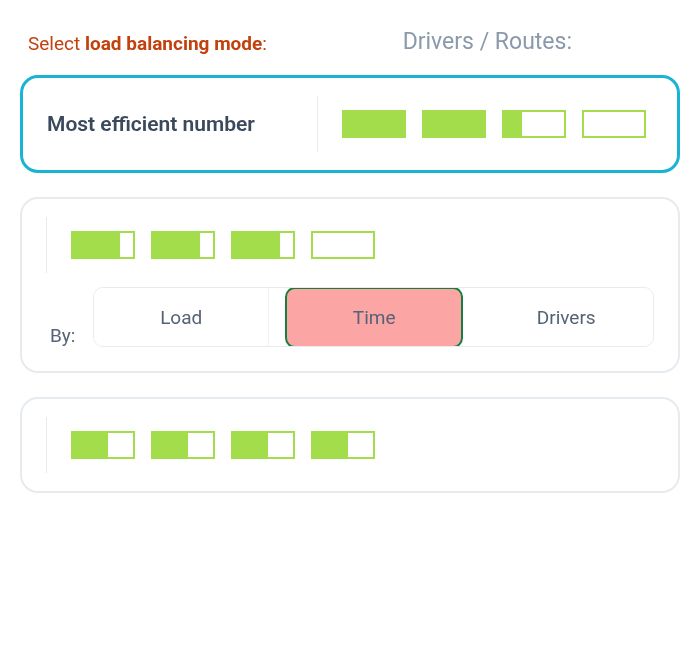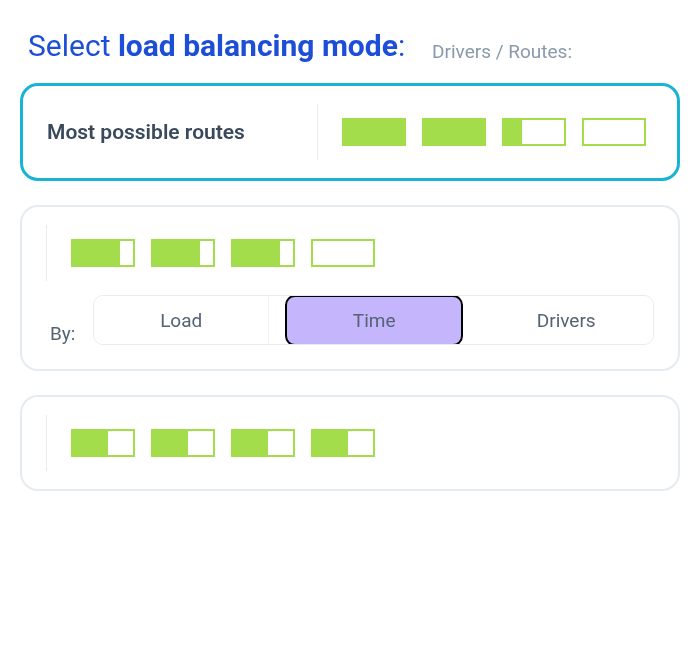--- a/index.html
+++ b/index.html
@@ -15,29 +15,29 @@
       color: #3a4a5c;
     }
     .header-row {
       display: flex;
       justify-content: space-between;
       align-items: flex-end;
       margin-bottom: 20px;
       padding: 0 8px;
     }
     .title {
-      font-size: 30px;
-      color: #1d4ed8;
+      font-size: 19px;
+      color: #c2410c;
       font-weight: 400;
     }
     .title b {
       font-weight: 700;
     }
     .subtitle {
-      font-size: 19px;
+      font-size: 23px;
       color: #8a99ab;
       padding-right: 100px;
     }
     .card {
       border: 2px solid #e6ebf0;
       border-radius: 18px;
       padding: 24px;
       margin-bottom: 24px;
       background: #fff;
     }
@@ -96,59 +96,59 @@
       font-size: 19px;
       color: #556374;
       padding-left: 4px;
     }
     .seg {
       display: flex;
       flex: 1;
       border: 1.5px solid #e6ebf0;
       border-radius: 10px;
       overflow: hidden;
-      height: 50px;
+      height: 60px;
       gap: 18px;
     }
     .seg-item {
       flex: 1;
       display: flex;
       align-items: center;
       justify-content: center;
       font-size: 19px;
       color: #556374;
       cursor: pointer;
       background: #fff;
       border-right: 1px solid #eef2f6;
     }
     .seg-item:last-child {
       border-right: none;
     }
     .seg-item.active {
-      background: #c4b5fd;
-      border: 2px solid #000000;
+      background: #fca5a5;
+      border: 2px solid #15803d;
       border-radius: 10px;
       margin: -1.5px;
       z-index: 1;
       position: relative;
     }
   </style>
 </head>
 <body>
 
 <div class="header-row">
   <div class="title">
     <span>Select </span><b>load balancing mode</b><span>:</span>
   </div>
   <div class="subtitle">Drivers / Routes:</div>
 </div>
 
 <div class="card selected">
   <div class="card-row">
-    <div class="card-label">Most possible routes</div>
+    <div class="card-label">Most efficient number</div>
     <div class="divider"></div>
     <div class="bars">
         <div class="bar">
           <div class="bar-fill" style="width: 100%;"></div>
         </div>
         <div class="bar">
           <div class="bar-fill" style="width: 100%;"></div>
         </div>
         <div class="bar">
           <div class="bar-fill" style="width: 30%;"></div>

